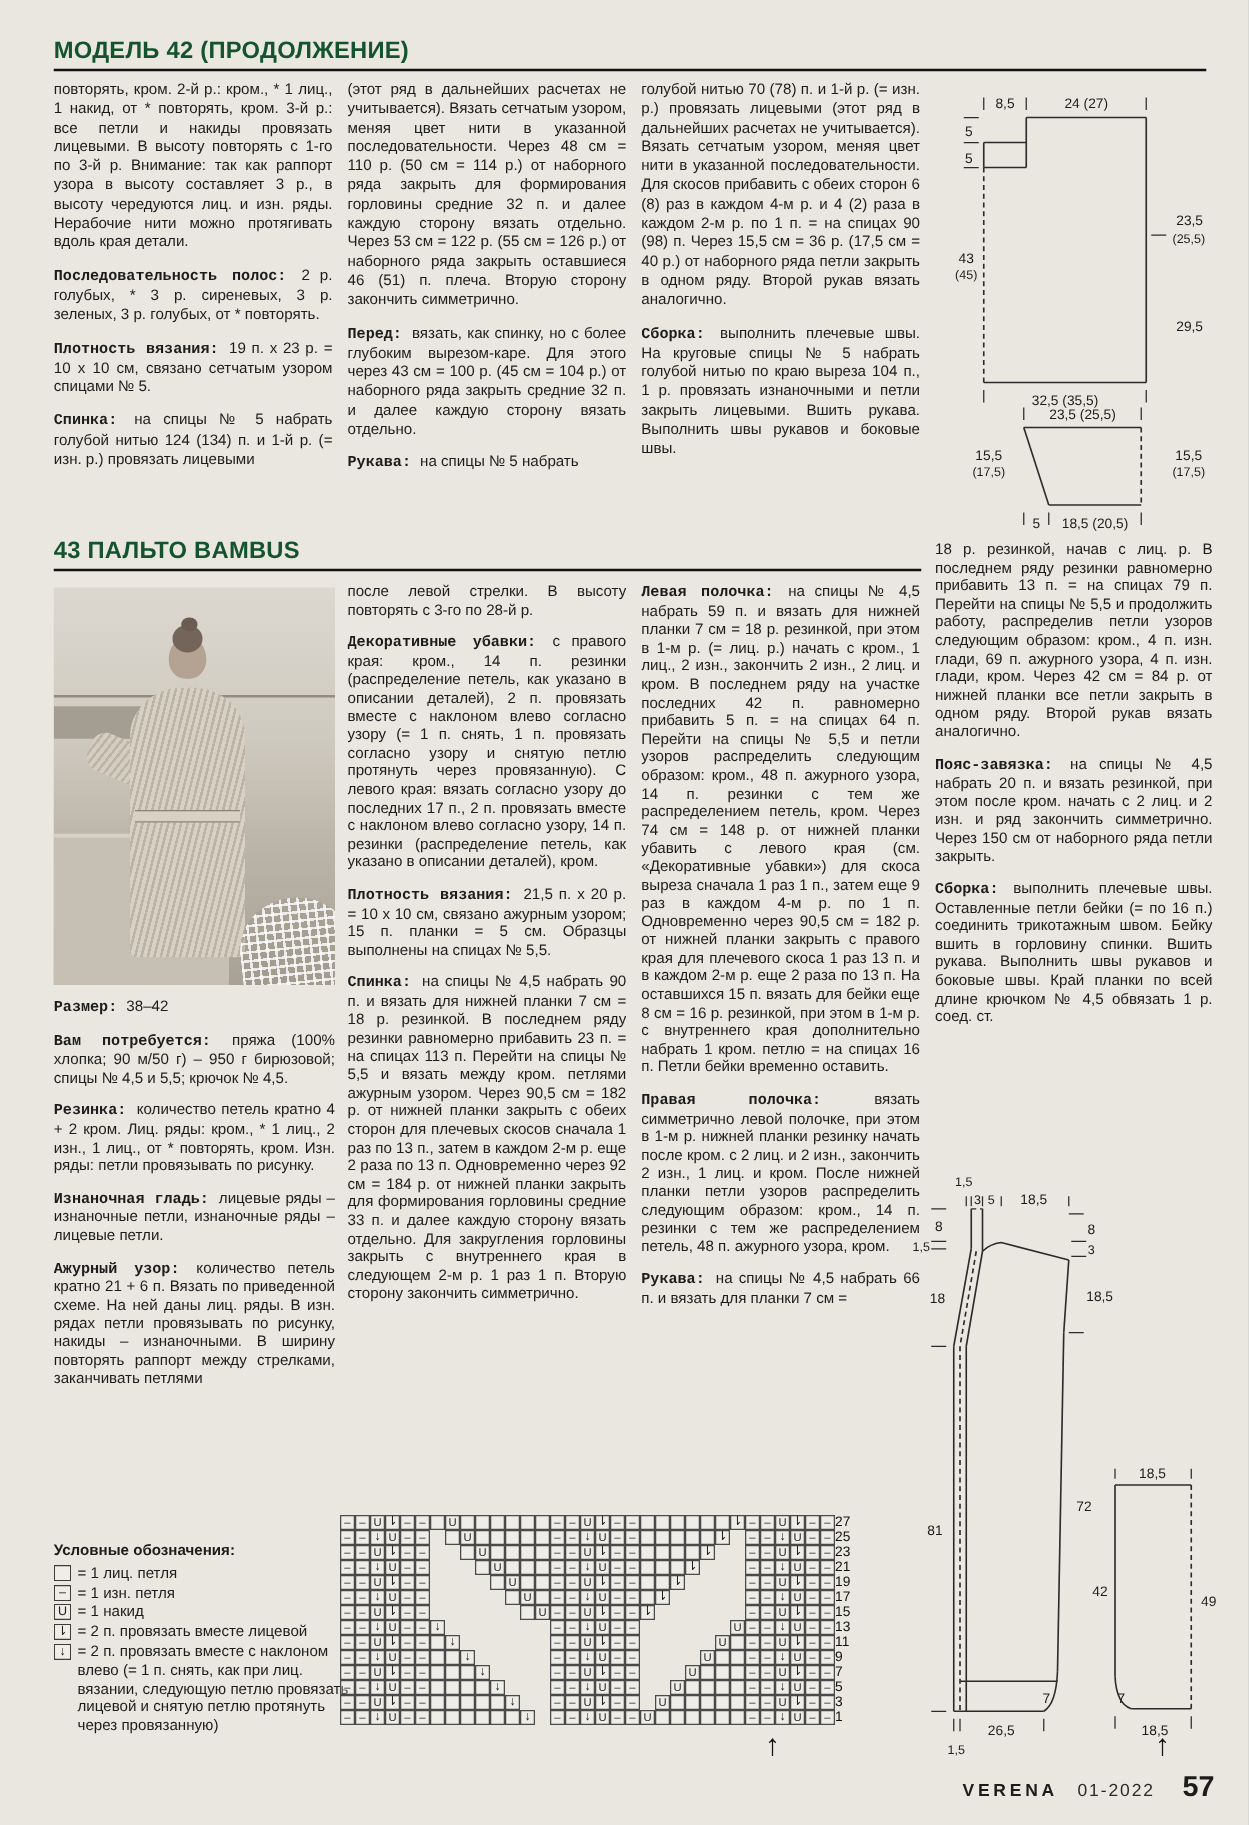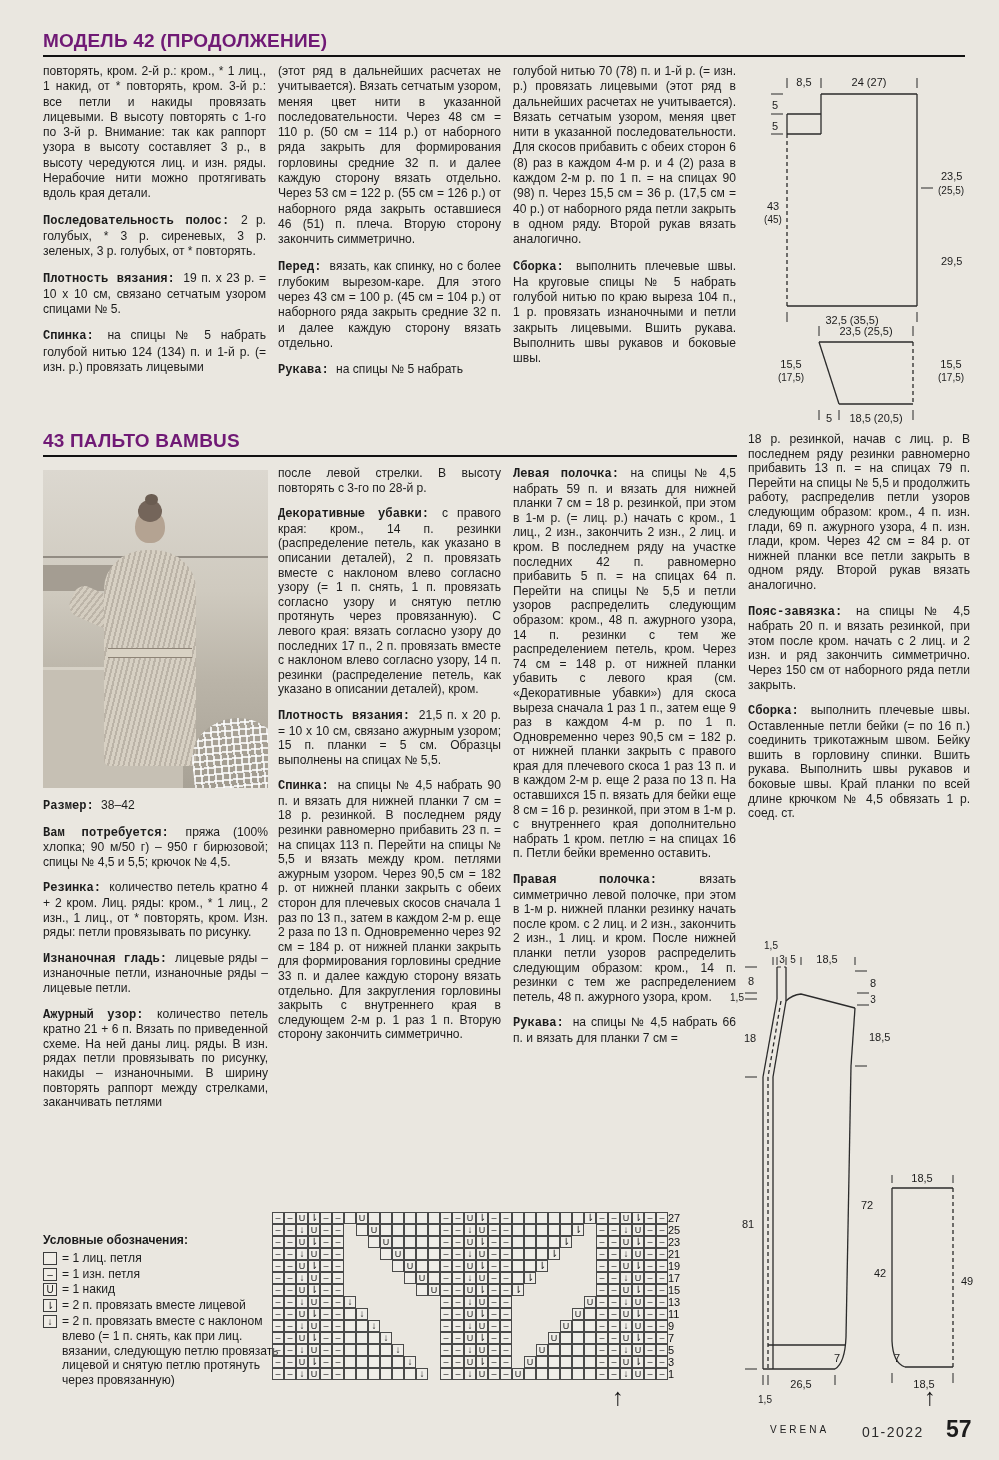--- a/index.html
+++ b/index.html
@@ -1,18 +1,18 @@
 <!DOCTYPE html>
 <html lang="ru"><head>
 <meta charset="utf-8">
 <style>
   html,body{margin:0;padding:0;}
   body{background:#9a9a9a;font-family:"Liberation Sans","DejaVu Sans",sans-serif;}
   #page{position:relative;width:999px;height:1460px;background:#eae7e0;overflow:hidden;color:#1c1c1c;margin:0 auto;}
-  .sec-head{position:absolute;font-weight:bold;font-size:19px;letter-spacing:.2px;color:#701a75;}
+  .sec-head{position:absolute;font-weight:bold;font-size:19px;letter-spacing:.2px;color:#14532d;}
   .rule{position:absolute;height:2px;background:#111;}
   .col{position:absolute;font-size:12.1px;line-height:14.6px;text-align:justify;overflow:hidden;hyphens:auto;}
   .col.top{line-height:15.3px;}
   .para{margin:0 0 11px 0;}
   .para b{font-weight:bold;font-family:Liberation Mono, monospace;}
   
   #photo{position:absolute;left:43px;top:470px;width:225px;height:318px;overflow:hidden;
     background:linear-gradient(180deg,#dcd8d0 0%,#cfcabf 38%,#bab4a8 66%,#a8a296 100%);}
   .ph-rail{position:absolute;left:0;top:27%;width:100%;height:2px;background:rgba(92,86,78,.55);}
   .ph-roof{position:absolute;left:0;top:30%;width:34%;height:8%;background:#a49d92;}
@@ -45,21 +45,21 @@
   .rnum{width:26px;font-size:11px;line-height:12px;color:#111;}
   .rep-arrow{position:absolute;top:172px;width:20px;text-align:center;font-size:24px;font-weight:bold;color:#111;line-height:26px;}
   
   svg text{font-family:"Liberation Sans","DejaVu Sans",sans-serif;font-size:11px;fill:#1c1c1c;}
   svg .sm{font-size:10px;}
   svg line,svg path{stroke:#2b2b2b;stroke-width:1.3;fill:none;}
   svg .tick{stroke-width:1;}
   svg .dash{stroke-dasharray:4 3;}
   
   #footer{position:absolute;left:0;top:1414px;width:999px;}
-  #f-brand{position:absolute;left:770px;top:10px;font-weight:normal;font-size:10px;letter-spacing:3px;}
+  #f-brand{position:absolute;left:770px;top:10px;font-weight:bold;font-size:14px;letter-spacing:3px;}
   #f-issue{position:absolute;left:862px;top:10px;font-size:14px;letter-spacing:1.5px;color:#2a2a2a;}
   #f-page{position:absolute;left:946px;top:2px;font-weight:bold;font-size:23px;}
 </style>
 </head>
 <body>
 
 <div id="page">
 
   <div class="sec-head" style="left:43px;top:30px;">МОДЕЛЬ 42 (ПРОДОЛЖЕНИЕ)</div>
   <div class="rule" style="left:43px;top:55px;width:922px;"></div>

